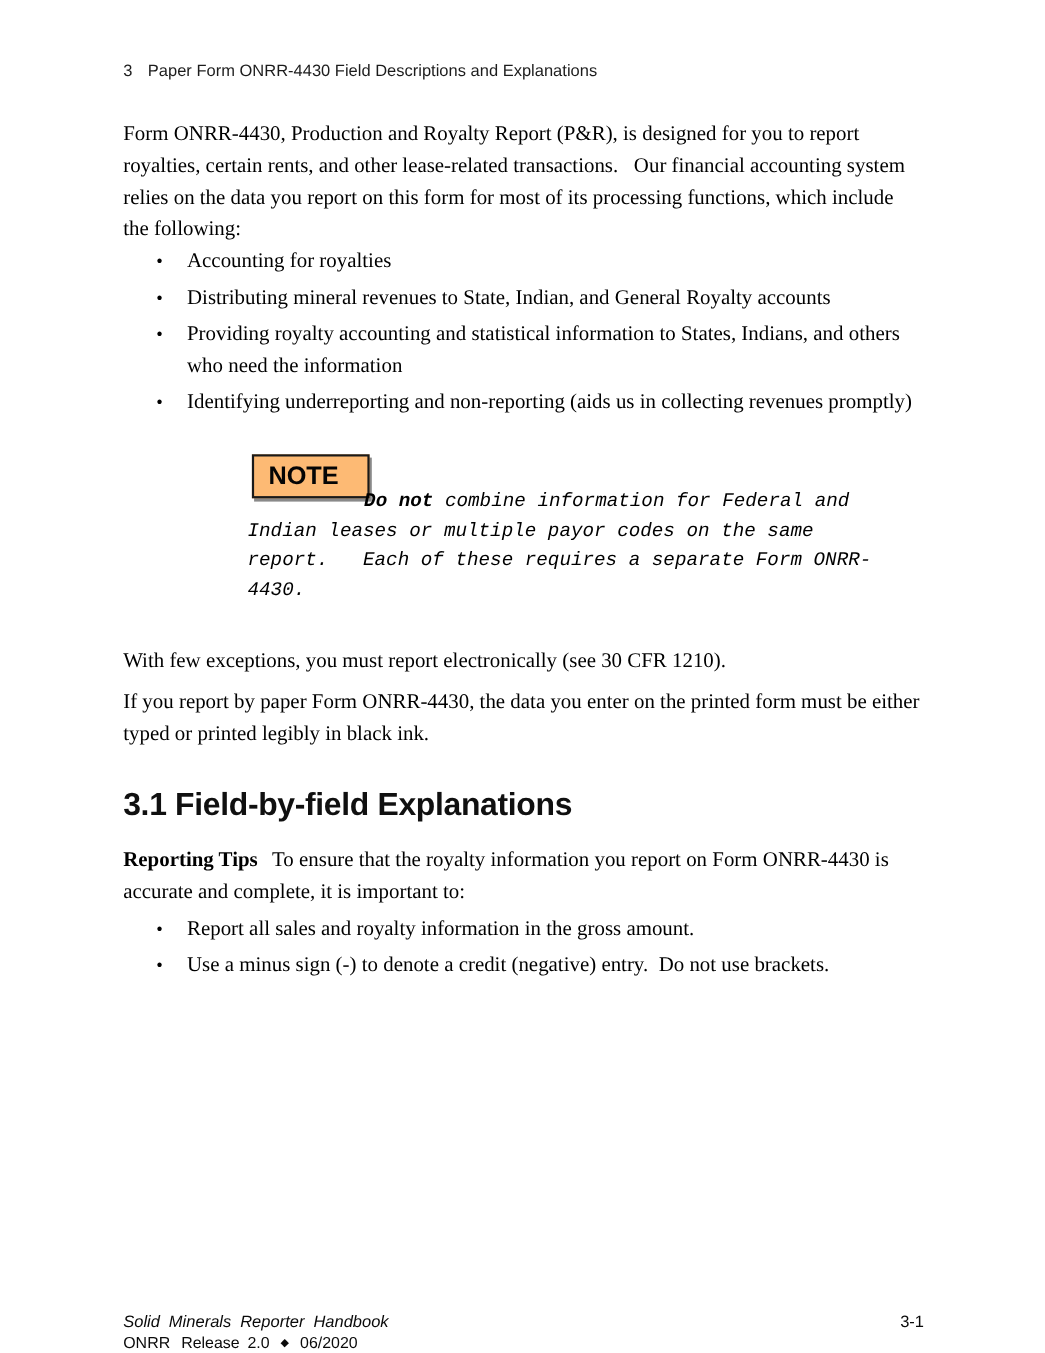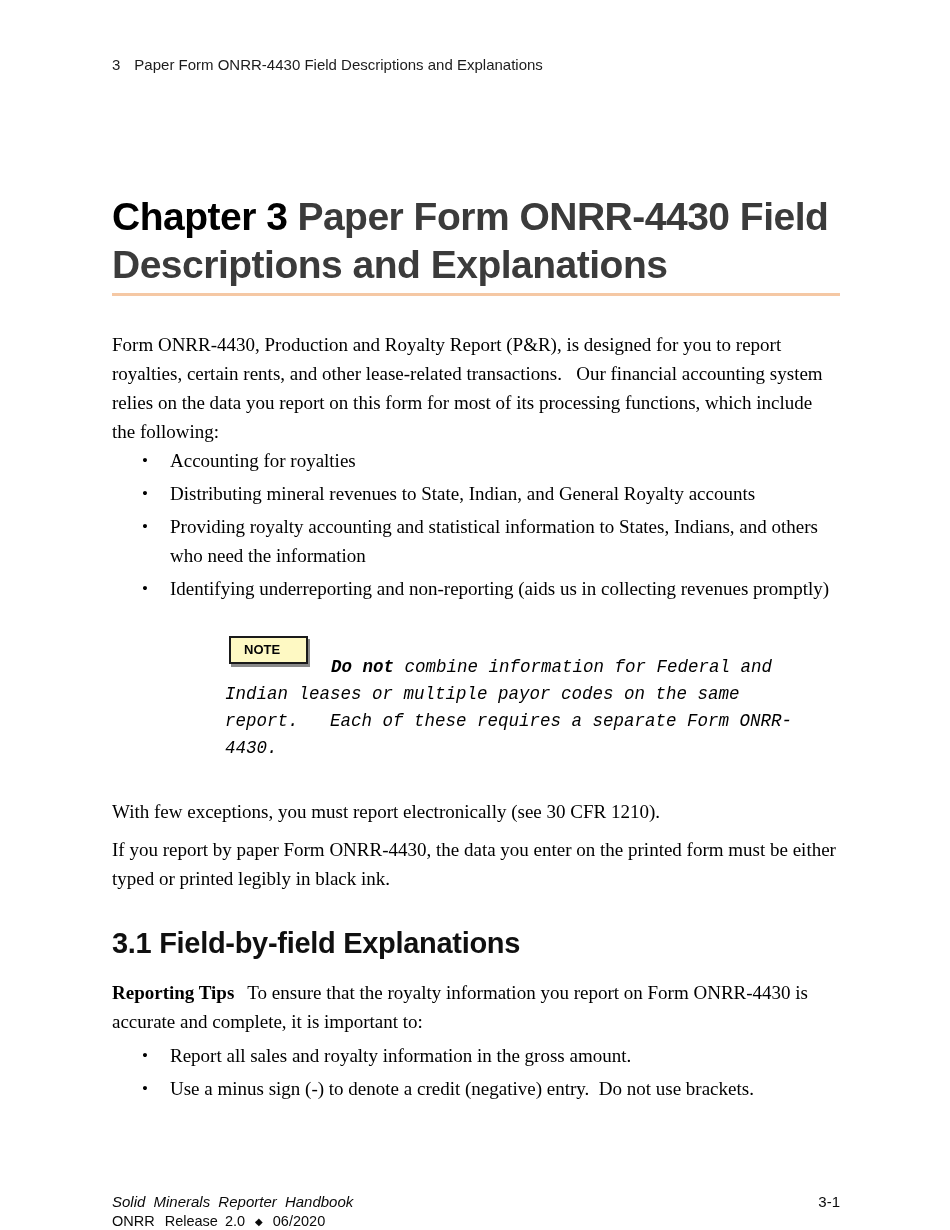--- a/index.html
+++ b/index.html
@@ -69,25 +69,25 @@
   }
   .bullet-text { flex: 1; white-space: pre-wrap; }
 
   
   .note-block { margin-top: 33px; margin-left: 113px; width: 592px; }
   .note-box {
     display: inline-block;
     margin-left: 4px;
     border: 2px solid #1a1a1a;
     box-shadow: 2px 3px 0 rgba(40,40,40,0.55);
-    background: #fef9c3;
+    background: #fdba74;
     padding: 4px 26px 5px 13px;
     font-family: "Liberation Sans", sans-serif;
     font-weight: bold;
-    font-size: 13px;
+    font-size: 23px;
     color: #050505;
   }
   .note-text {
     margin-top: -10px;
     font-family: Liberation Mono, monospace;
     font-style: italic;
     font-size: 17.5px;
     line-height: 27px;
     text-indent: 106px;
     white-space: pre-wrap;
@@ -138,21 +138,20 @@
 </head>
 <body>
 
 <div class="page">
 
   <div class="running-header">
     <span class="chap-num">3</span>
     <span>Paper Form ONRR-4430 Field Descriptions and Explanations</span>
   </div>
 
-  <h1 class="chapter-title"><span class="chapter-label">Chapter 3</span><span class="chapter-rest">Paper Form ONRR-4430 Field Descriptions and Explanations</span></h1>
 
   <p class="body-para intro-para">Form ONRR-4430, Production and Royalty Report (P&amp;R), is designed for you to report royalties, certain rents, and other lease-related transactions.   Our financial accounting system relies on the data you report on this form for most of its processing functions, which include the following:</p>
 
   <div class="bullet-list intro-bullets">
     <div class="bullet-item">
       <span class="bullet-dot">•</span>
       <span class="bullet-text">Accounting for royalties</span>
     </div>
     <div class="bullet-item">
       <span class="bullet-dot">•</span>

